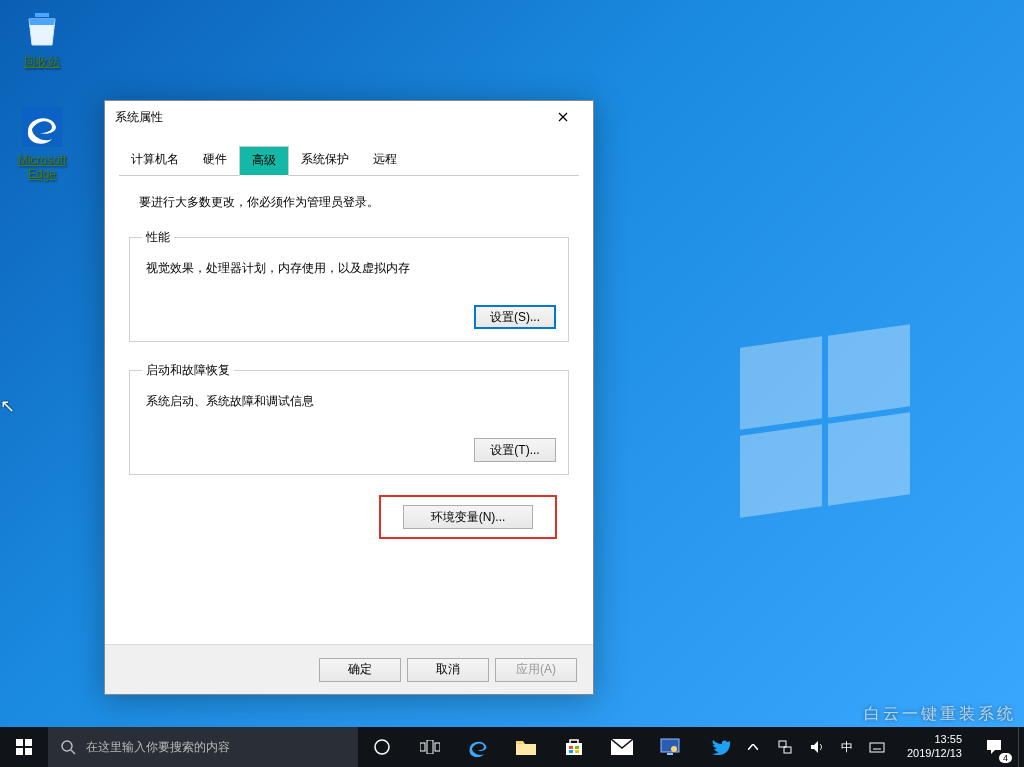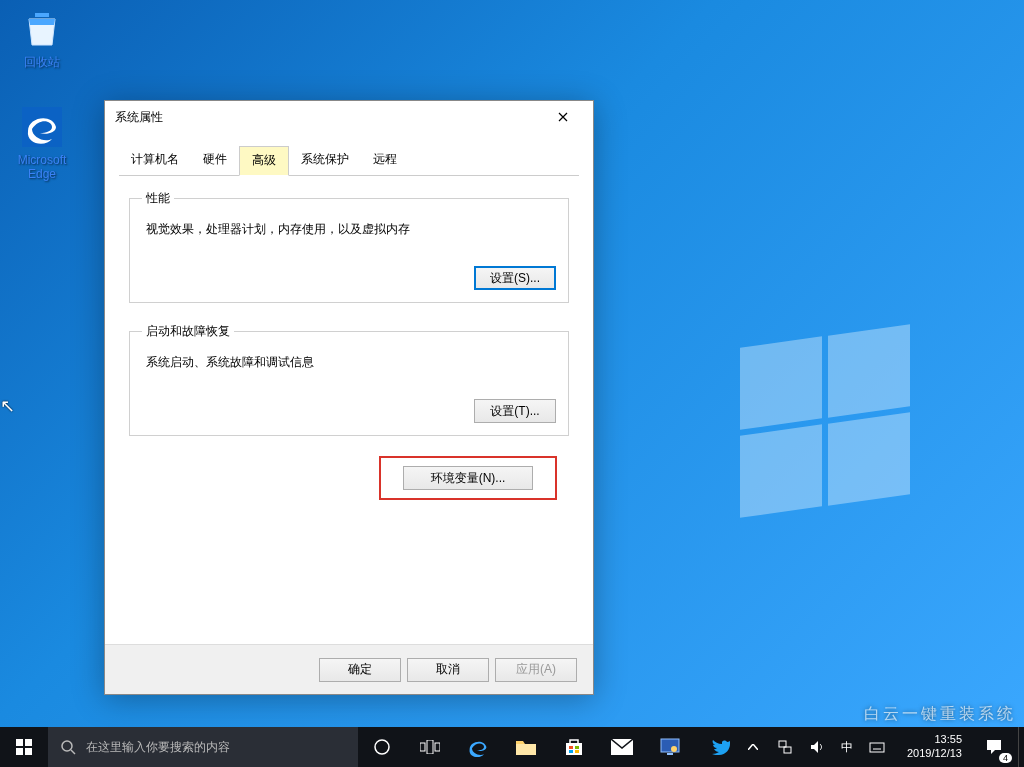--- a/index.html
+++ b/index.html
@@ -4,21 +4,21 @@
 <style>
 * { margin: 0; padding: 0; box-sizing: border-box; font-family: "Microsoft YaHei", "Segoe UI", sans-serif; }
 body {
   width: 1024px; height: 767px; overflow: hidden; position: relative;
   background: linear-gradient(135deg, #0a5fb4 0%, #1a8ae0 40%, #3ba8ff 100%);
 }
 
 
 .desktop-icon {
   position: absolute; width: 76px; text-align: center; cursor: pointer;
-  color: #3b82f6; font-size: 12px; text-shadow: 1px 1px 2px rgba(0,0,0,.6);
+  color: #4d7c0f; font-size: 12px; text-shadow: 1px 1px 2px rgba(0,0,0,.6); text-decoration: underline;
 }
 .desktop-icon .icon-box { width: 44px; height: 44px; margin: 0 auto 4px; display: flex; align-items: center; justify-content: center; }
 
 
 .win-logo {
   position: absolute; top: 330px; left: 740px; width: 180px; height: 180px;
 }
 .win-logo div { position: absolute; width: 82px; height: 82px; background: rgba(255,255,255,.35); }
 .win-logo .q1 { top: 12px; left: 0; transform: skewY(-8deg); }
 .win-logo .q2 { top: 0; left: 88px; transform: skewY(-8deg); }
@@ -32,21 +32,21 @@
 .dialog {
   position: absolute; left: 104px; top: 100px; width: 490px; height: 595px;
   background: #fff; border: 1px solid #888; box-shadow: 0 4px 30px rgba(0,0,0,.3);
 }
 .titlebar { height: 32px; display: flex; align-items: center; padding: 0 10px; font-size: 12px; }
 .titlebar .spacer { flex: 1; }
 .close { width: 40px; height: 28px; display: flex; align-items: center; justify-content: center; font-size: 14px; }
 
 .tabs { display: flex; margin: 12px 14px 0; border-bottom: 1px solid #ccc; font-size: 12px; }
 .tab { padding: 5px 12px 6px; cursor: pointer; position: relative; top: 1px; }
-.tab.active { border: 1px solid #ccc; border-bottom: 1px solid #fff; background: #fef9c3; font-family: Liberation Mono, monospace; }
+.tab.active { border: 1px solid #ccc; border-bottom: 1px solid #fff; background: #14b8a6; font-family: Liberation Mono, monospace; }
 
 .body { padding: 14px 24px 8px; font-size: 12px; }
 .admin-note { margin: 4px 0 18px 10px; }
 
 fieldset {
   border: 1px solid #d0d0d0; padding: 8px 12px 12px; margin-bottom: 20px; position: relative;
 }
 legend { padding: 0 4px; font-size: 12px; }
 .desc { margin: 6px 0 28px 4px; }
 .btn-row { display: flex; justify-content: flex-end; }
@@ -130,20 +130,21 @@
 
   <div class="tabs">
     <div class="tab">计算机名</div>
     <div class="tab">硬件</div>
     <div class="tab active">高级</div>
     <div class="tab">系统保护</div>
     <div class="tab">远程</div>
   </div>
 
   <div class="body">
+    <div class="admin-note">要进行大多数更改，你必须作为管理员登录。</div>
 
     <fieldset>
       <legend>性能</legend>
       <div class="desc">视觉效果，处理器计划，内存使用，以及虚拟内存</div>
       <div class="btn-row">
         <button class="btn default">设置(S)...</button>
       </div>
     </fieldset>
 
 

